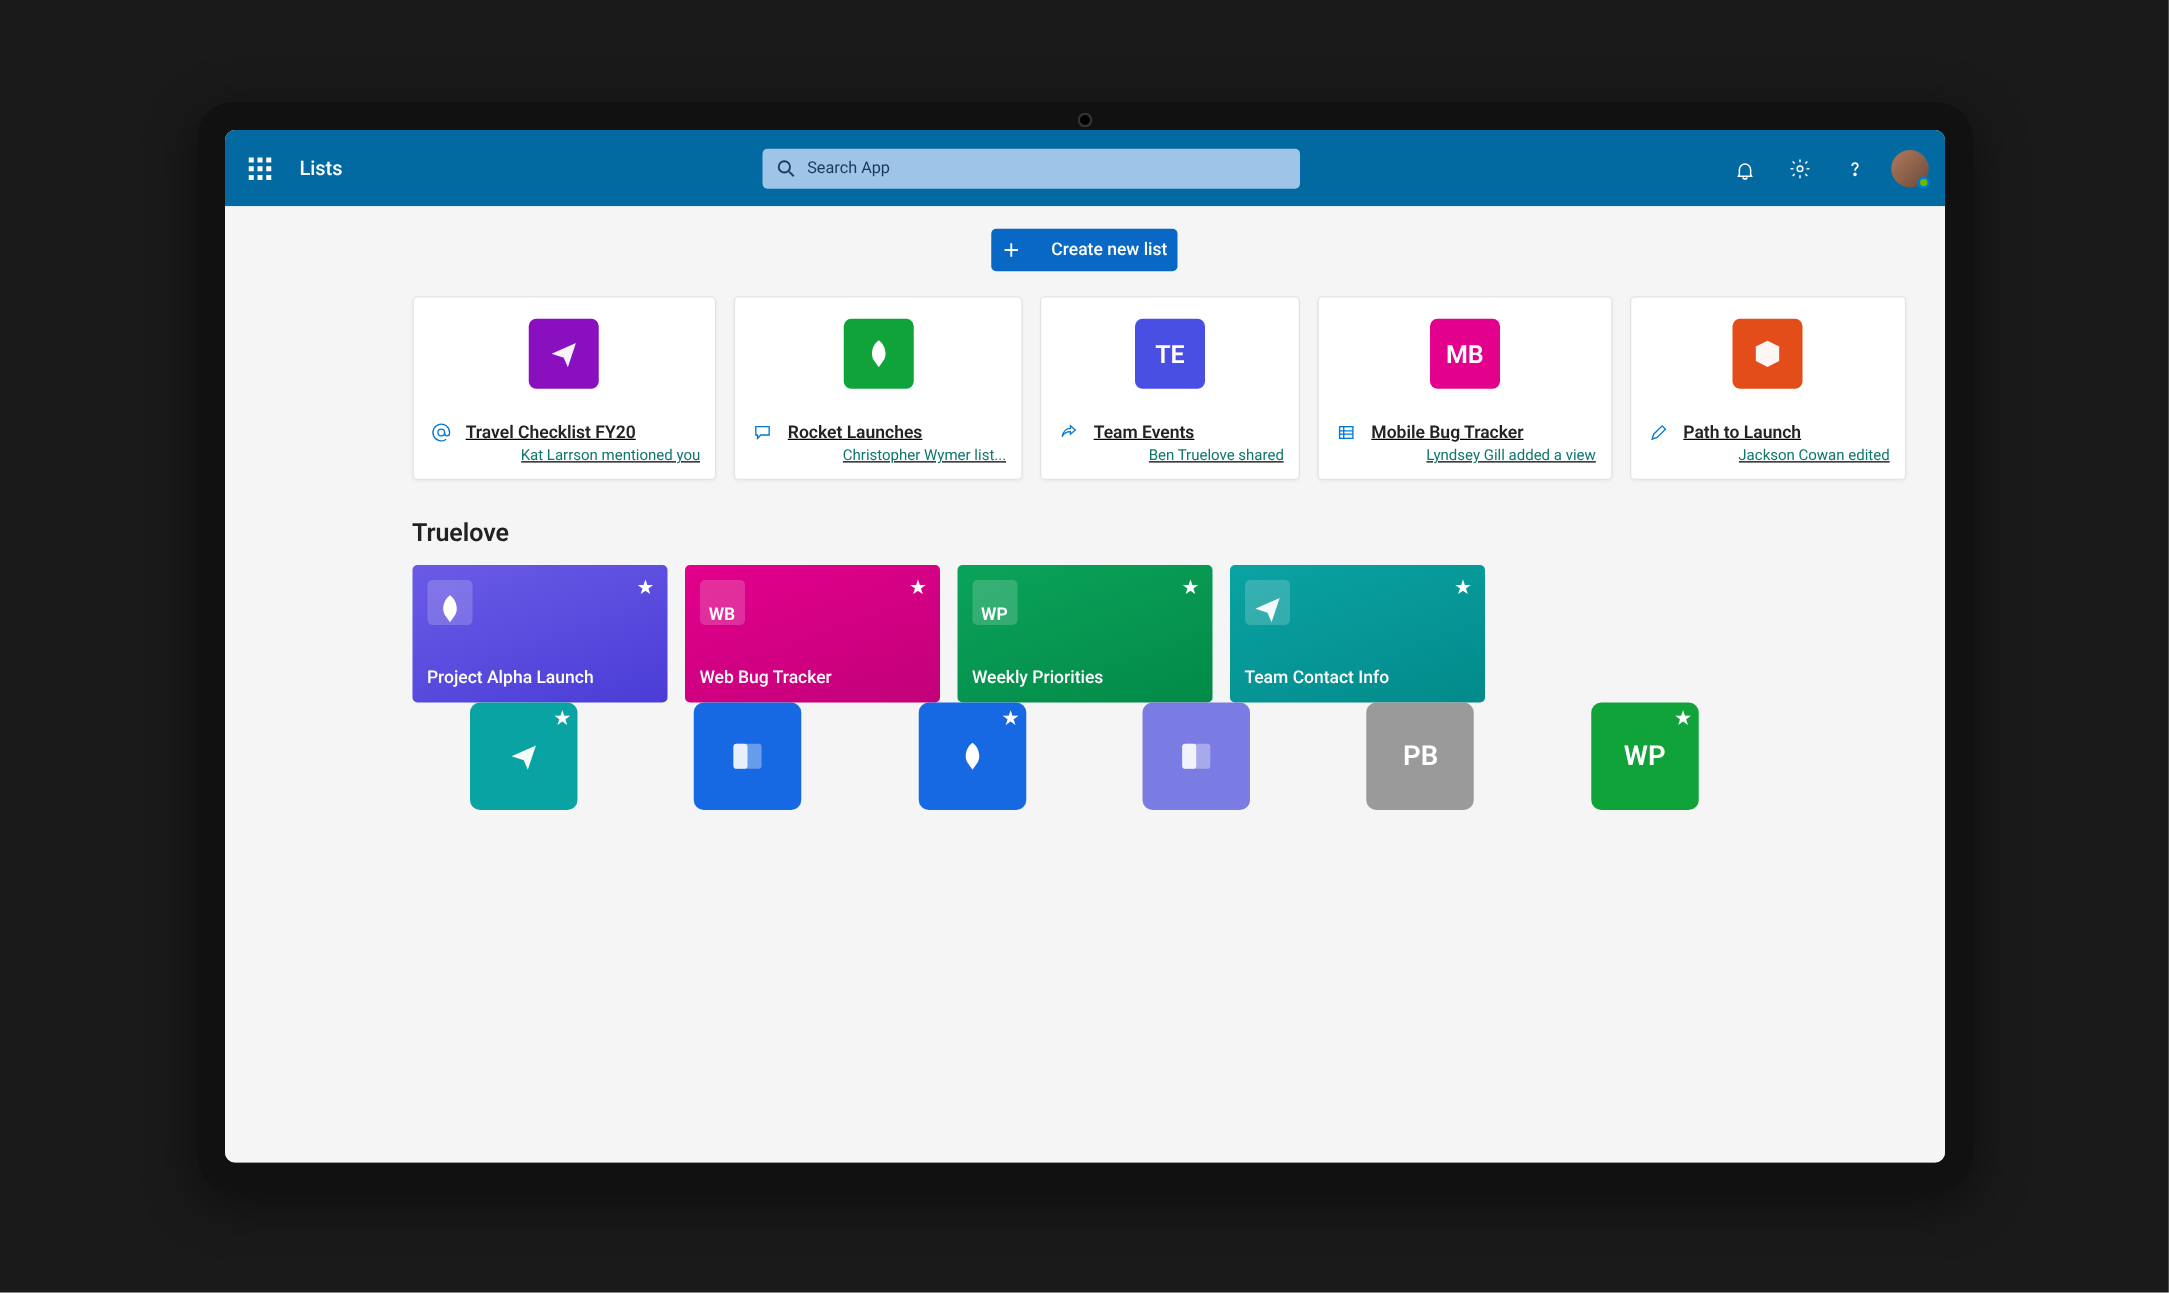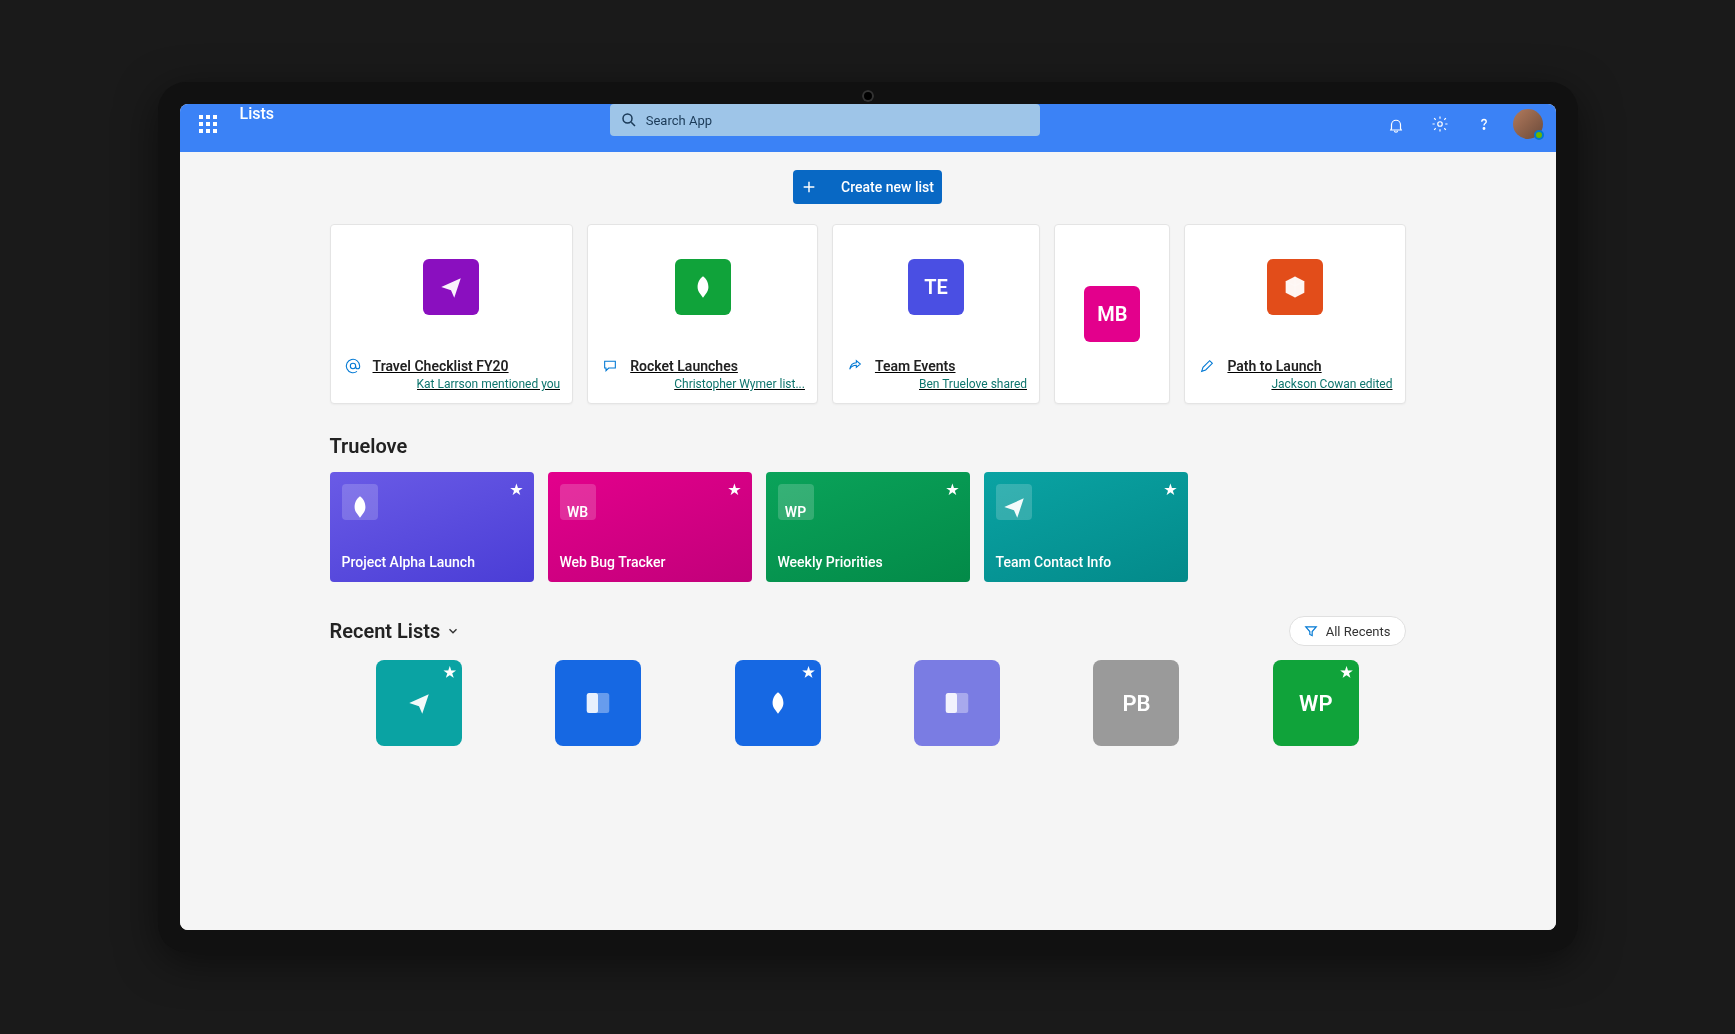--- a/index.html
+++ b/index.html
@@ -10,21 +10,21 @@
   width:1420px; height:870px; background:#111; border-radius:28px;
   padding:22px 22px; position:relative; box-shadow:0 10px 40px rgba(0,0,0,.5);
 }
 .camera { position:absolute; top:8px; left:50%; transform:translateX(-50%); width:12px; height:12px; background:#000; border-radius:50%; box-shadow:0 0 0 2px #333 inset; }
 .screen {
   width:100%; height:100%; background:#f5f5f5; border-radius:8px; overflow:hidden; display:flex; flex-direction:column;
 }
 
 
 .topbar {
-  height:48px; background:#3b82f6; display:flex; align-items:flex-start; color:#fff; padding:0 8px; gap:8px;
+  height:61px; background:#0369a1; display:flex; align-items:center; color:#fff; padding:0 8px; gap:8px;
 }
 .waffle { width:40px; height:40px; display:flex; align-items:center; justify-content:center; cursor:pointer; }
 .waffle-grid { display:grid; grid-template-columns:repeat(3,4px); grid-template-rows:repeat(3,4px); gap:3px; }
 .waffle-grid span { background:#fff; width:4px; height:4px; }
 .app-title { font-size:16px; font-weight:500; margin-left:4px; }
 .search-wrap { flex:1; display:flex; justify-content:center; }
 .search-box {
   width:430px; height:32px; background:#9ec5e8; border-radius:4px; display:flex; align-items:center; padding:0 10px; color:#1b3a57; gap:8px;
 }
 .search-box input { flex:1; border:none; background:transparent; outline:none; font-size:13px; color:#1b3a57; }
@@ -42,21 +42,21 @@
 .create-btn {
   background:#0868c4; color:#fff; border:none; height:34px; padding:0 8px; border-radius:4px;
   display:flex; align-items:center; gap:24px; font-size:14px; font-weight:500; cursor:pointer;
 }
 
 .section-title { font-size:20px; font-weight:600; color:#222; margin:6px 0 14px; display:flex; align-items:center; gap:6px;}
 .section-head { display:flex; align-items:center; justify-content:space-between; margin:14px 0 14px; }
 
 .cards-row { display:grid; grid-template-columns:repeat(5,1fr); gap:14px; }
 .card {
-  background:#fff; border:1px solid #e4e4e4; border-radius:4px; height:180px; display:flex; flex-direction:column; cursor:pointer;
+  background:#fff; border:1px solid #e4e4e4; border-radius:4px; height:147px; display:flex; flex-direction:column; cursor:pointer;
   box-shadow:0 1px 2px rgba(0,0,0,.04);
 }
 .card-top { flex:1; display:flex; align-items:center; justify-content:center; }
 .tile { width:56px; height:56px; border-radius:6px; display:flex; align-items:center; justify-content:center; color:#fff; font-weight:600; font-size:20px; }
 .card-bot { padding:10px 12px 12px; display:flex; gap:10px;text-decoration:underline; }
 .mini-ic { width:20px; flex-shrink:0; color:#0078d4; display:flex; justify-content:center; }
 .card-title { font-size:14px; font-weight:600; color:#222; line-height:1.2; }
 .card-sub { font-size:12px; color:#0f766e; margin-top:2px; white-space:nowrap; overflow:hidden; text-overflow:ellipsis; max-width:150px;margin-left:44px;}
 
 
@@ -221,20 +221,34 @@
                 <div style="min-width:0">
                   <div class="card-title">Team Events</div>
                   <div class="card-sub">Ben Truelove shared</div>
                 </div>
               </div>
             </div>
             <div class="card">
               <div class="card-top">
                 <div class="tile" style="background:#e3008c">
                   <span>MB</span>
+                </div>
+              </div>
+              <div class="card-bot">
+                <div class="mini-ic">
+                  <svg viewBox="0 0 24 24" width="16" height="16" stroke="#0078d4" stroke-width="1.6" fill="none">
+                    <rect x="4" y="5" width="16" height="14"></rect>
+                    <line x1="4" y1="10" x2="20" y2="10"></line>
+                    <line x1="4" y1="14" x2="20" y2="14"></line>
+                    <line x1="9" y1="5" x2="9" y2="19"></line>
+                  </svg>
+                </div>
+                <div style="min-width:0">
+                  <div class="card-title">Mobile Bug Tracker</div>
+                  <div class="card-sub">Lyndsey Gill added a view</div>
                 </div>
               </div>
             </div>
             <div class="card">
               <div class="card-top">
                 <div class="tile" style="background:#e24d1a">
                   <svg viewBox="0 0 24 24" width="28" height="28" fill="#fff">
                     <path d="M12 3l8 4v10l-8 4-8-4V7l8-4z" opacity=".95"></path>
                     <path d="M12 3v18M4 7l8 4 8-4" stroke="#fff" stroke-width="1" opacity=".3" fill="none"></path>
                   </svg>
@@ -284,34 +298,20 @@
               <span class="fav-star">★</span>
               <div class="fav-ic">
                 <svg viewBox="0 0 24 24" width="26" height="26">
                   <path fill="#fff" opacity=".95" d="M3 12l18-8-6 18-3-7-9-3z"></path>
                 </svg>
               </div>
               <div class="fav-label">Team Contact Info</div>
             </div>
           </div>
 
-        <div class="section-head" style="margin-top:34px">
-          <div class="section-title" style="margin:0">
-            <span>Recent Lists</span>
-            <svg style="width:14px;height:14px" viewBox="0 0 24 24" fill="none" stroke="#333" stroke-width="2.4">
-                <polyline points="6 9 12 15 18 9"></polyline>
-              </svg>
-          </div>
-          <div class="filter-pill">
-            <svg style="width:14px;height:14px" viewBox="0 0 24 24" fill="none" stroke="#0078d4" stroke-width="2">
-                <polygon points="3 5 21 5 14 13 14 20 10 18 10 13 3 5"></polygon>
-              </svg>
-            <span>All Recents</span>
-          </div>
-        </div>
         <div class="recent-row" id="recent-row">
             <div class="recent-tile" style="background: rgb(10, 163, 163);">
               <span class="corner-star">★</span>
               <svg viewBox="0 0 24 24" width="26" height="26">
                 <path fill="#fff" opacity=".95" d="M3 12l18-8-6 18-3-7-9-3z"></path>
               </svg>
             </div>
             <div class="recent-tile" style="background: rgb(22, 104, 227);">
               <svg viewBox="0 0 24 24" width="30" height="30">
                 <rect x="3" y="4" width="18" height="16" rx="2" fill="#fff" opacity=".35"></rect>

